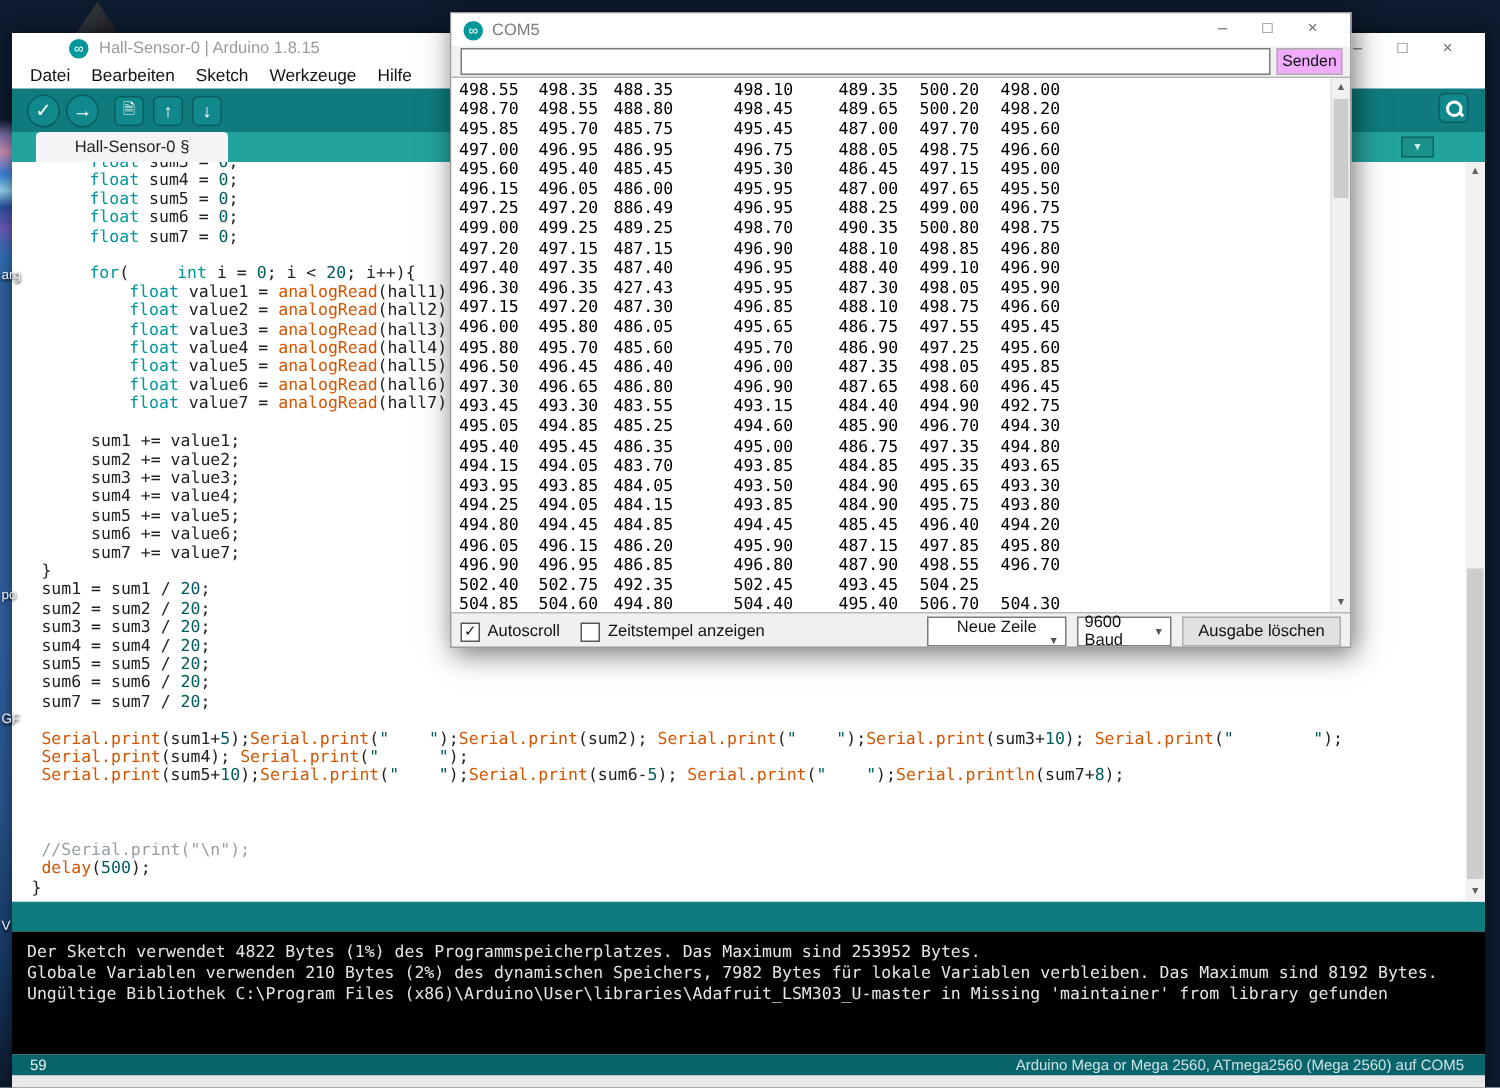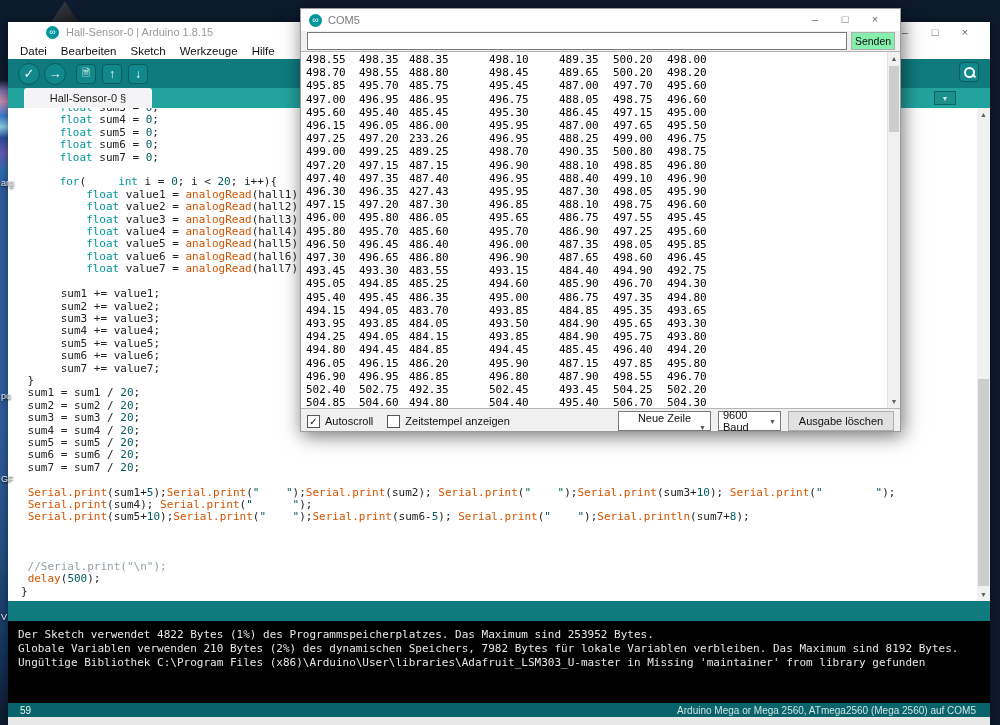--- a/index.html
+++ b/index.html
@@ -62,21 +62,21 @@
 
   
   .monitor { position:absolute; left:300px; top:8px; width:601px; height:424px; background:#f0f0f0;
     border:1px solid #9b9b9b; box-shadow:2px 4px 18px rgba(0,0,0,.55); display:flex; flex-direction:column; }
   .mon-titlebar { height:22px; background:#fff; display:flex; align-items:center; position:relative; flex:0 0 auto; }
   .mon-title { font-size:11px; color:#7b7b7b; margin-left:6px; }
   .mon-titlebar .app-icon { margin-left:8px; }
   .mon-inputrow { height:20px; background:#f0f0f0; position:relative; flex:0 0 auto; }
   .mon-input { position:absolute; left:6px; top:1px; width:540px; height:18px; border:1px solid #7a7a7a;
     background:#fff; font-size:11px; padding:0 4px; outline:none; }
-  .send-btn { position:absolute; right:5px; top:1px; width:44px; height:18px; background:#86efac;
+  .send-btn { position:absolute; right:5px; top:1px; width:44px; height:18px; background:#f0abfc;
     border:1px solid #adadad; font-size:10.5px; color:#111; display:flex; align-items:center; justify-content:center;margin-left:11px; }
   .mon-data { height:358px; background:#fff; border-top:1px solid #b5b5b5; border-bottom:1px solid #b5b5b5;
     position:relative; overflow:hidden; flex:0 0 auto; }
   .mon-rows { padding:1px 0 0 5px; }
   .mon-row { display:grid; grid-template-columns:53px 50px 80px 70px 54px 54px auto;
     font-family:"DejaVu Sans Mono", monospace; font-size:11px; line-height:13.2px; color:#000; }
   .mon-scroll { position:absolute; right:0; top:0; width:13px; height:100%; background:#f0f0f0; border-left:1px solid #e2e2e2; }
   .mon-scroll .arr { position:absolute; left:0; width:12px; height:13px; color:#606060; font-size:7px;
     display:flex; align-items:center; justify-content:center; }
   .mon-scroll .thumb { position:absolute; left:1px; width:10px; top:14px; height:66px; background:#cdcdcd; }
@@ -274,21 +274,21 @@
           <span>496.05</span>
           <span>486.00</span>
           <span>495.95</span>
           <span>487.00</span>
           <span>497.65</span>
           <span>495.50</span>
         </div>
         <div class="mon-row">
           <span>497.25</span>
           <span>497.20</span>
-          <span>233.26</span>
+          <span>886.49</span>
           <span>496.95</span>
           <span>488.25</span>
           <span>499.00</span>
           <span>496.75</span>
         </div>
         <div class="mon-row">
           <span>499.00</span>
           <span>499.25</span>
           <span>489.25</span>
           <span>498.70</span>
@@ -449,21 +449,20 @@
           <span>498.55</span>
           <span>496.70</span>
         </div>
         <div class="mon-row">
           <span>502.40</span>
           <span>502.75</span>
           <span>492.35</span>
           <span>502.45</span>
           <span>493.45</span>
           <span>504.25</span>
-          <span>502.20</span>
         </div>
         <div class="mon-row">
           <span>504.85</span>
           <span>504.60</span>
           <span>494.80</span>
           <span>504.40</span>
           <span>495.40</span>
           <span>506.70</span>
           <span>504.30</span>
         </div>

